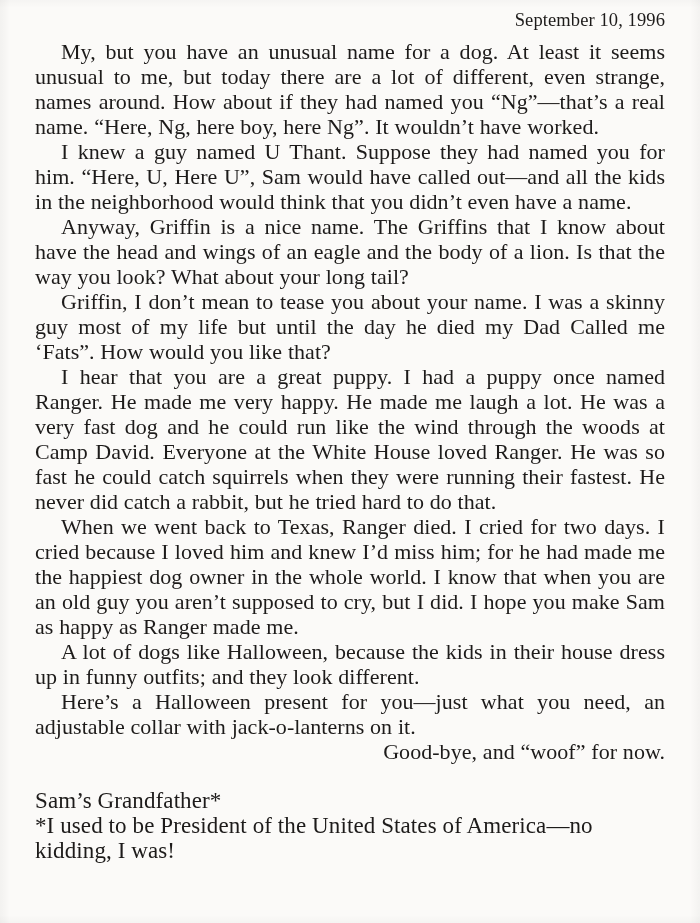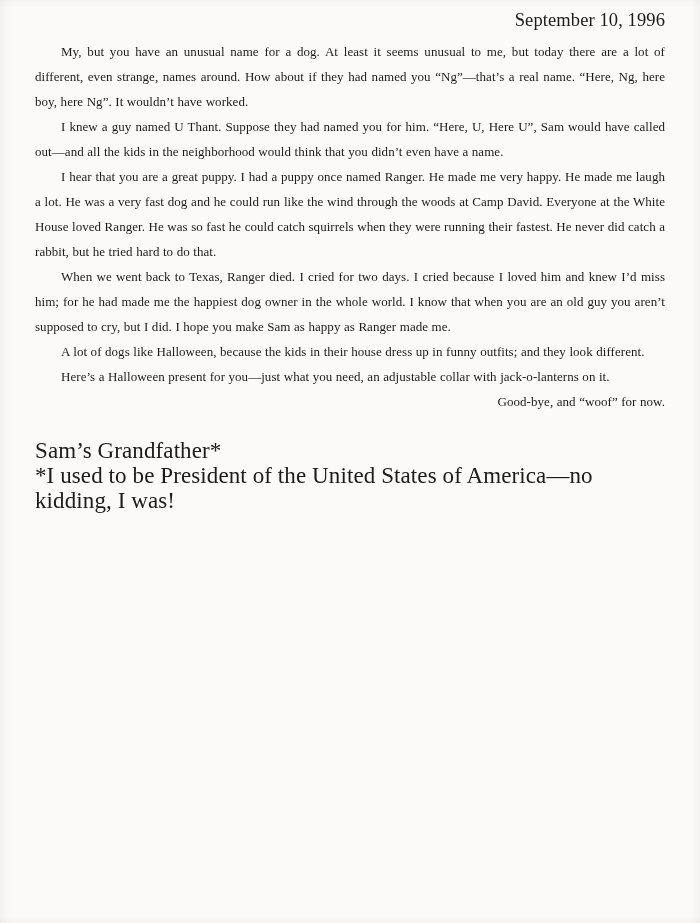--- a/index.html
+++ b/index.html
@@ -47,21 +47,21 @@
 
   .salutation {
     font-size: 18.5px;
     line-height: 25px;
     margin: 0;
     letter-spacing: 0.1px;
   }
 
   p.para {
     margin: 0;
-    font-size: 13px;
+    font-size: 22px;
     line-height: 25px;
     text-align: justify;
     text-indent: 26px;
     letter-spacing: 0.05px;
     word-spacing: 0.2px;
     -webkit-hyphens: none;
     hyphens: none;
   }
   p.para:last-of-type {
     text-align: left;
@@ -104,20 +104,22 @@
 <body>
 
 <div class="page">
   <div class="content">
 
     <div class="date-line">September 10, 1996</div>
 
 
     <p class="para">My, but you have an unusual name for a dog. At least it seems unusual to me, but today there are a lot of different, even strange, names around. How about if they had named you “Ng”—that’s a real name. “Here, Ng, here boy, here Ng”. It wouldn’t have worked.</p>
     <p class="para">I knew a guy named U Thant. Suppose they had named you for him. “Here, U, Here U”, Sam would have called out—and all the kids in the neighborhood would think that you didn’t even have a name.</p>
+    <p class="para">Anyway, Griffin is a nice name. The Griffins that I know about have the head and wings of an eagle and the body of a lion. Is that the way you look? What about your long tail?</p>
+    <p class="para">Griffin, I don’t mean to tease you about your name. I was a skinny guy most of my life but until the day he died my Dad Called me ‘Fats”. How would you like that?</p>
     <p class="para">I hear that you are a great puppy. I had a puppy once named Ranger. He made me very happy. He made me laugh a lot. He was a very fast dog and he could run like the wind through the woods at Camp David. Everyone at the White House loved Ranger. He was so fast he could catch squirrels when they were running their fastest. He never did catch a rabbit, but he tried hard to do that.</p>
     <p class="para">When we went back to Texas, Ranger died. I cried for two days. I cried because I loved him and knew I’d miss him; for he had made me the happiest dog owner in the whole world. I know that when you are an old guy you aren’t supposed to cry, but I did. I hope you make Sam as happy as Ranger made me.</p>
     <p class="para">A lot of dogs like Halloween, because the kids in their house dress up in funny outfits; and they look different.</p>
     <p class="para">Here’s a Halloween present for you—just what you need, an adjustable collar with jack-o-lanterns on it.</p>
     <p class="para nojust">Good-bye, and “woof” for now.</p>
 
 
     <div class="closing-block">
       <div>Sam’s Grandfather*</div>
       <div>*I used to be President of the United States of America—no kidding, I was!</div>

